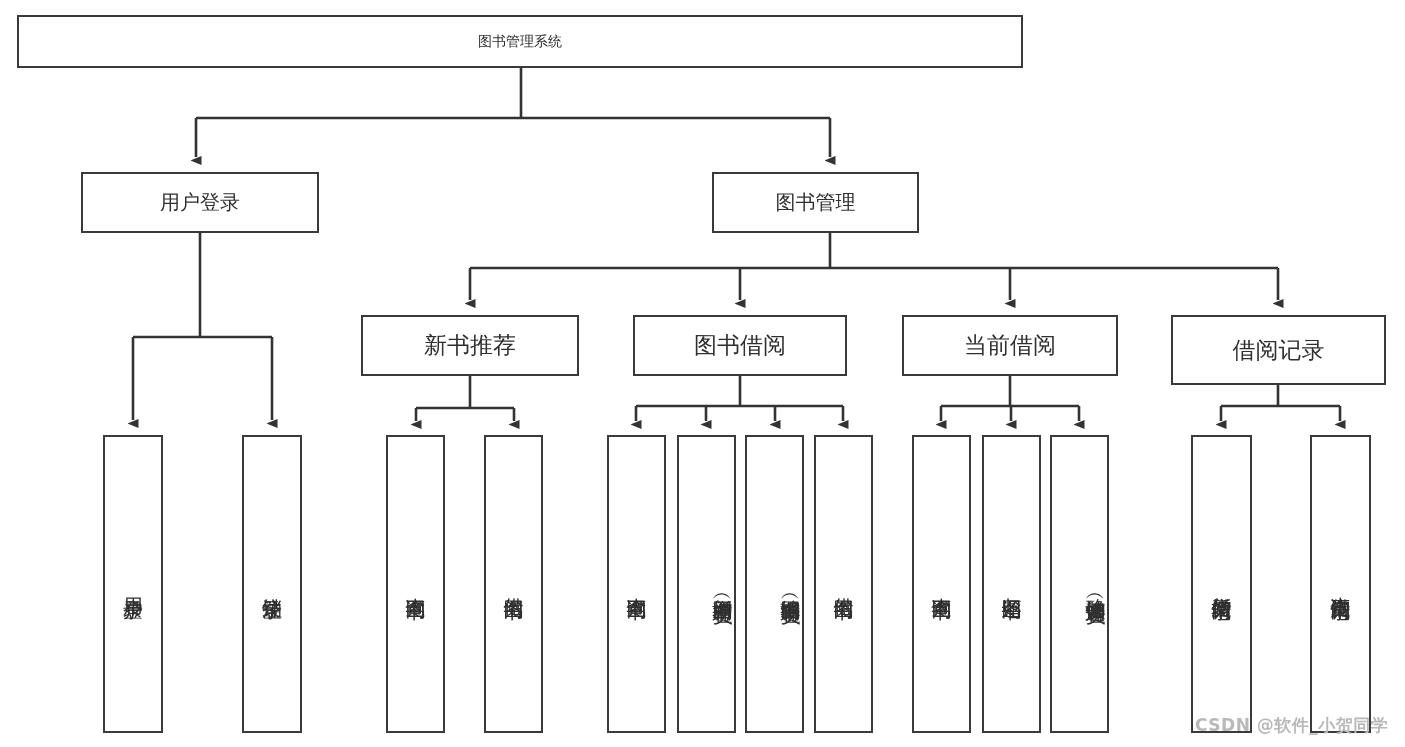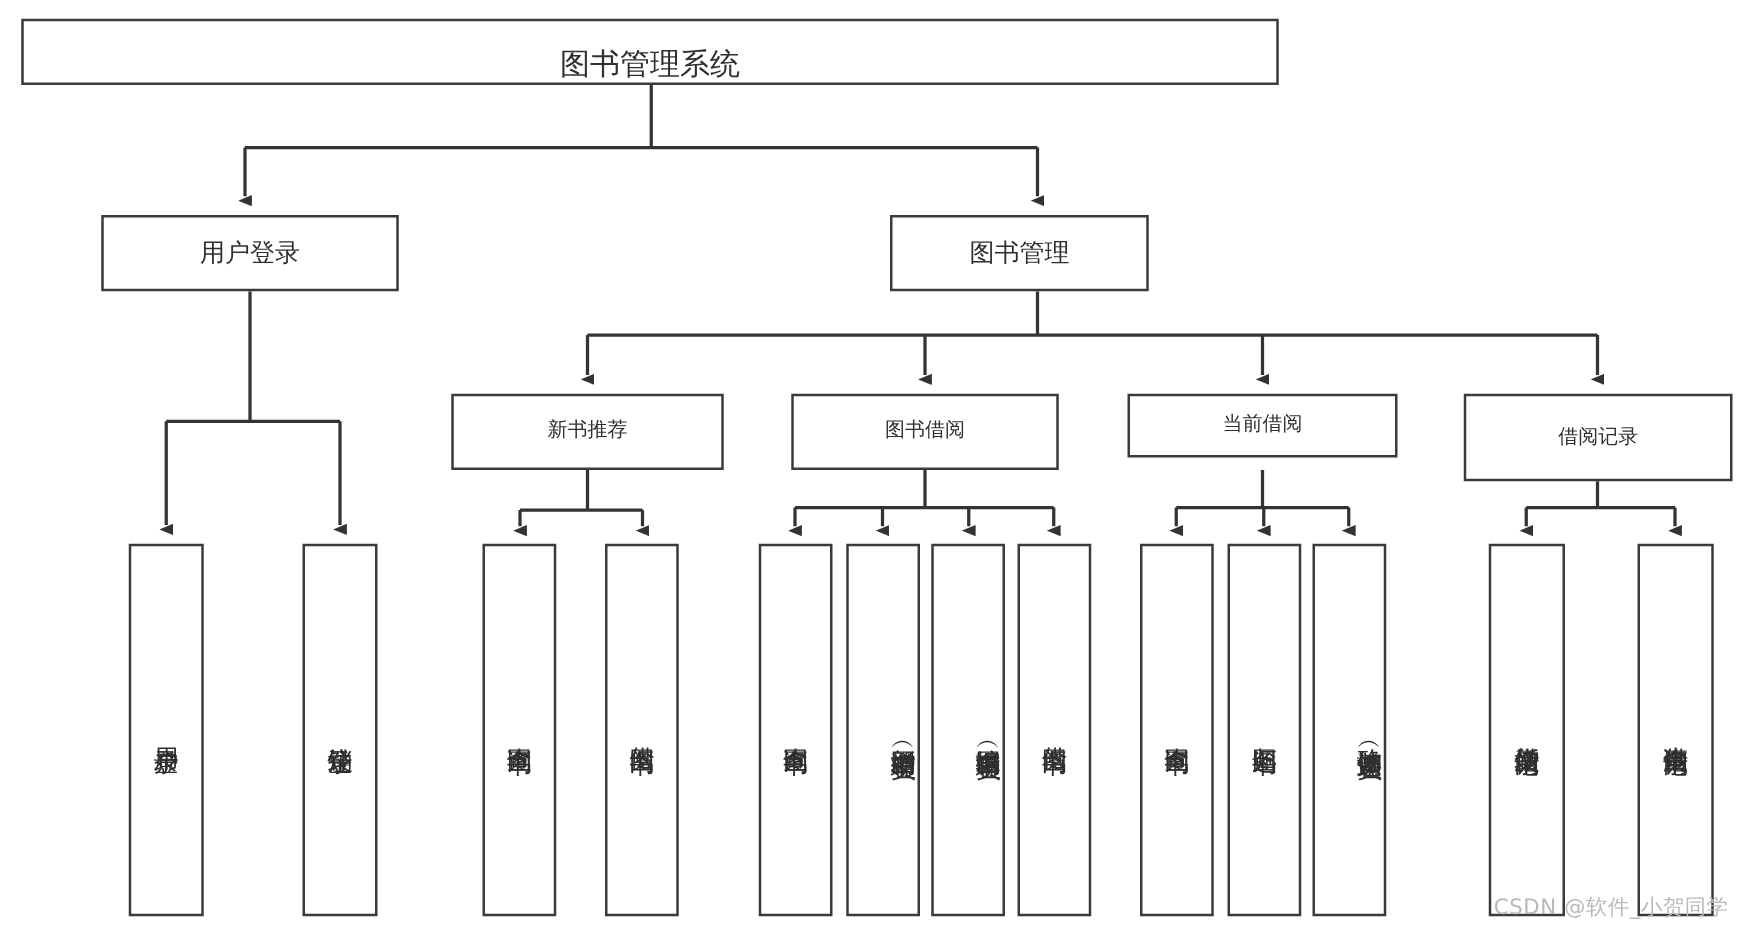--- a/index.html
+++ b/index.html
@@ -26,23 +26,23 @@
     box-sizing:border-box;
     border:2px solid #3a3a3a;
     background:#ffffff;
     display:flex;
     align-items:center;
     justify-content:center;
     text-align:center;
     color:#2f2f2f;
     line-height:1.15;
   }
-  .node.root{ font-size:24px;align-items:flex-end; }
+  .node.root{ font-size:14px; }
   .node.lvl1{ font-size:20px; }
-  .node.lvl2{ font-size:16px;font-family:Liberation Serif, serif; }
+  .node.lvl2{ font-size:23px; }
   .node.leaf{
     font-size:20px;
     writing-mode:vertical-rl;
     text-orientation:upright;
     align-items:flex-start;
     justify-content:center;
     padding-top:6px;
     letter-spacing:1px;
   }
   .node.leaf.mid{
@@ -121,21 +121,21 @@
       </div>
       <div class="node lvl1" style="left: 712px; top: 172px; width: 207px; height: 61px;">
         <span>图书管理</span>
       </div>
       <div class="node lvl2" style="left: 361px; top: 315px; width: 218px; height: 61px;">
         <span>新书推荐</span>
       </div>
       <div class="node lvl2" style="left: 633px; top: 315px; width: 214px; height: 61px; text-align: center;">
         <span>图书借阅</span>
       </div>
-      <div class="node lvl2" style="left: 902px; top: 315px; width: 216px; height: 51px;">
+      <div class="node lvl2" style="left: 902px; top: 315px; width: 216px; height: 61px;">
         <span>当前借阅</span>
       </div>
       <div class="node lvl2" style="left: 1171px; top: 315px; width: 215px; height: 70px;">
         <span>借阅记录</span>
       </div>
       <div class="node leaf mid" style="left: 103px; top: 435px; width: 60px; height: 298px;">
         <span>用户登录</span>
       </div>
       <div class="node leaf mid" style="left: 242px; top: 435px; width: 60px; height: 298px;">
         <span>注销登录</span>
@@ -168,15 +168,15 @@
         <span>确认归还（管理员）</span>
       </div>
       <div class="node leaf mid" style="left: 1191px; top: 435px; width: 61px; height: 298px;">
         <span>新增借阅记录</span>
       </div>
       <div class="node leaf mid" style="left: 1310px; top: 435px; width: 61px; height: 298px;">
         <span>查询借阅记录</span>
       </div>
     </div>
 
-  <div class="watermark" style="left: 1195px; top: 714px;">CSDN @软件_小贺同学</div>
+  <div class="watermark" style="left: 1195px; top: 714px; font-weight: bold;">CSDN @软件_小贺同学</div>
 
 </div>
 
 </body></html>

